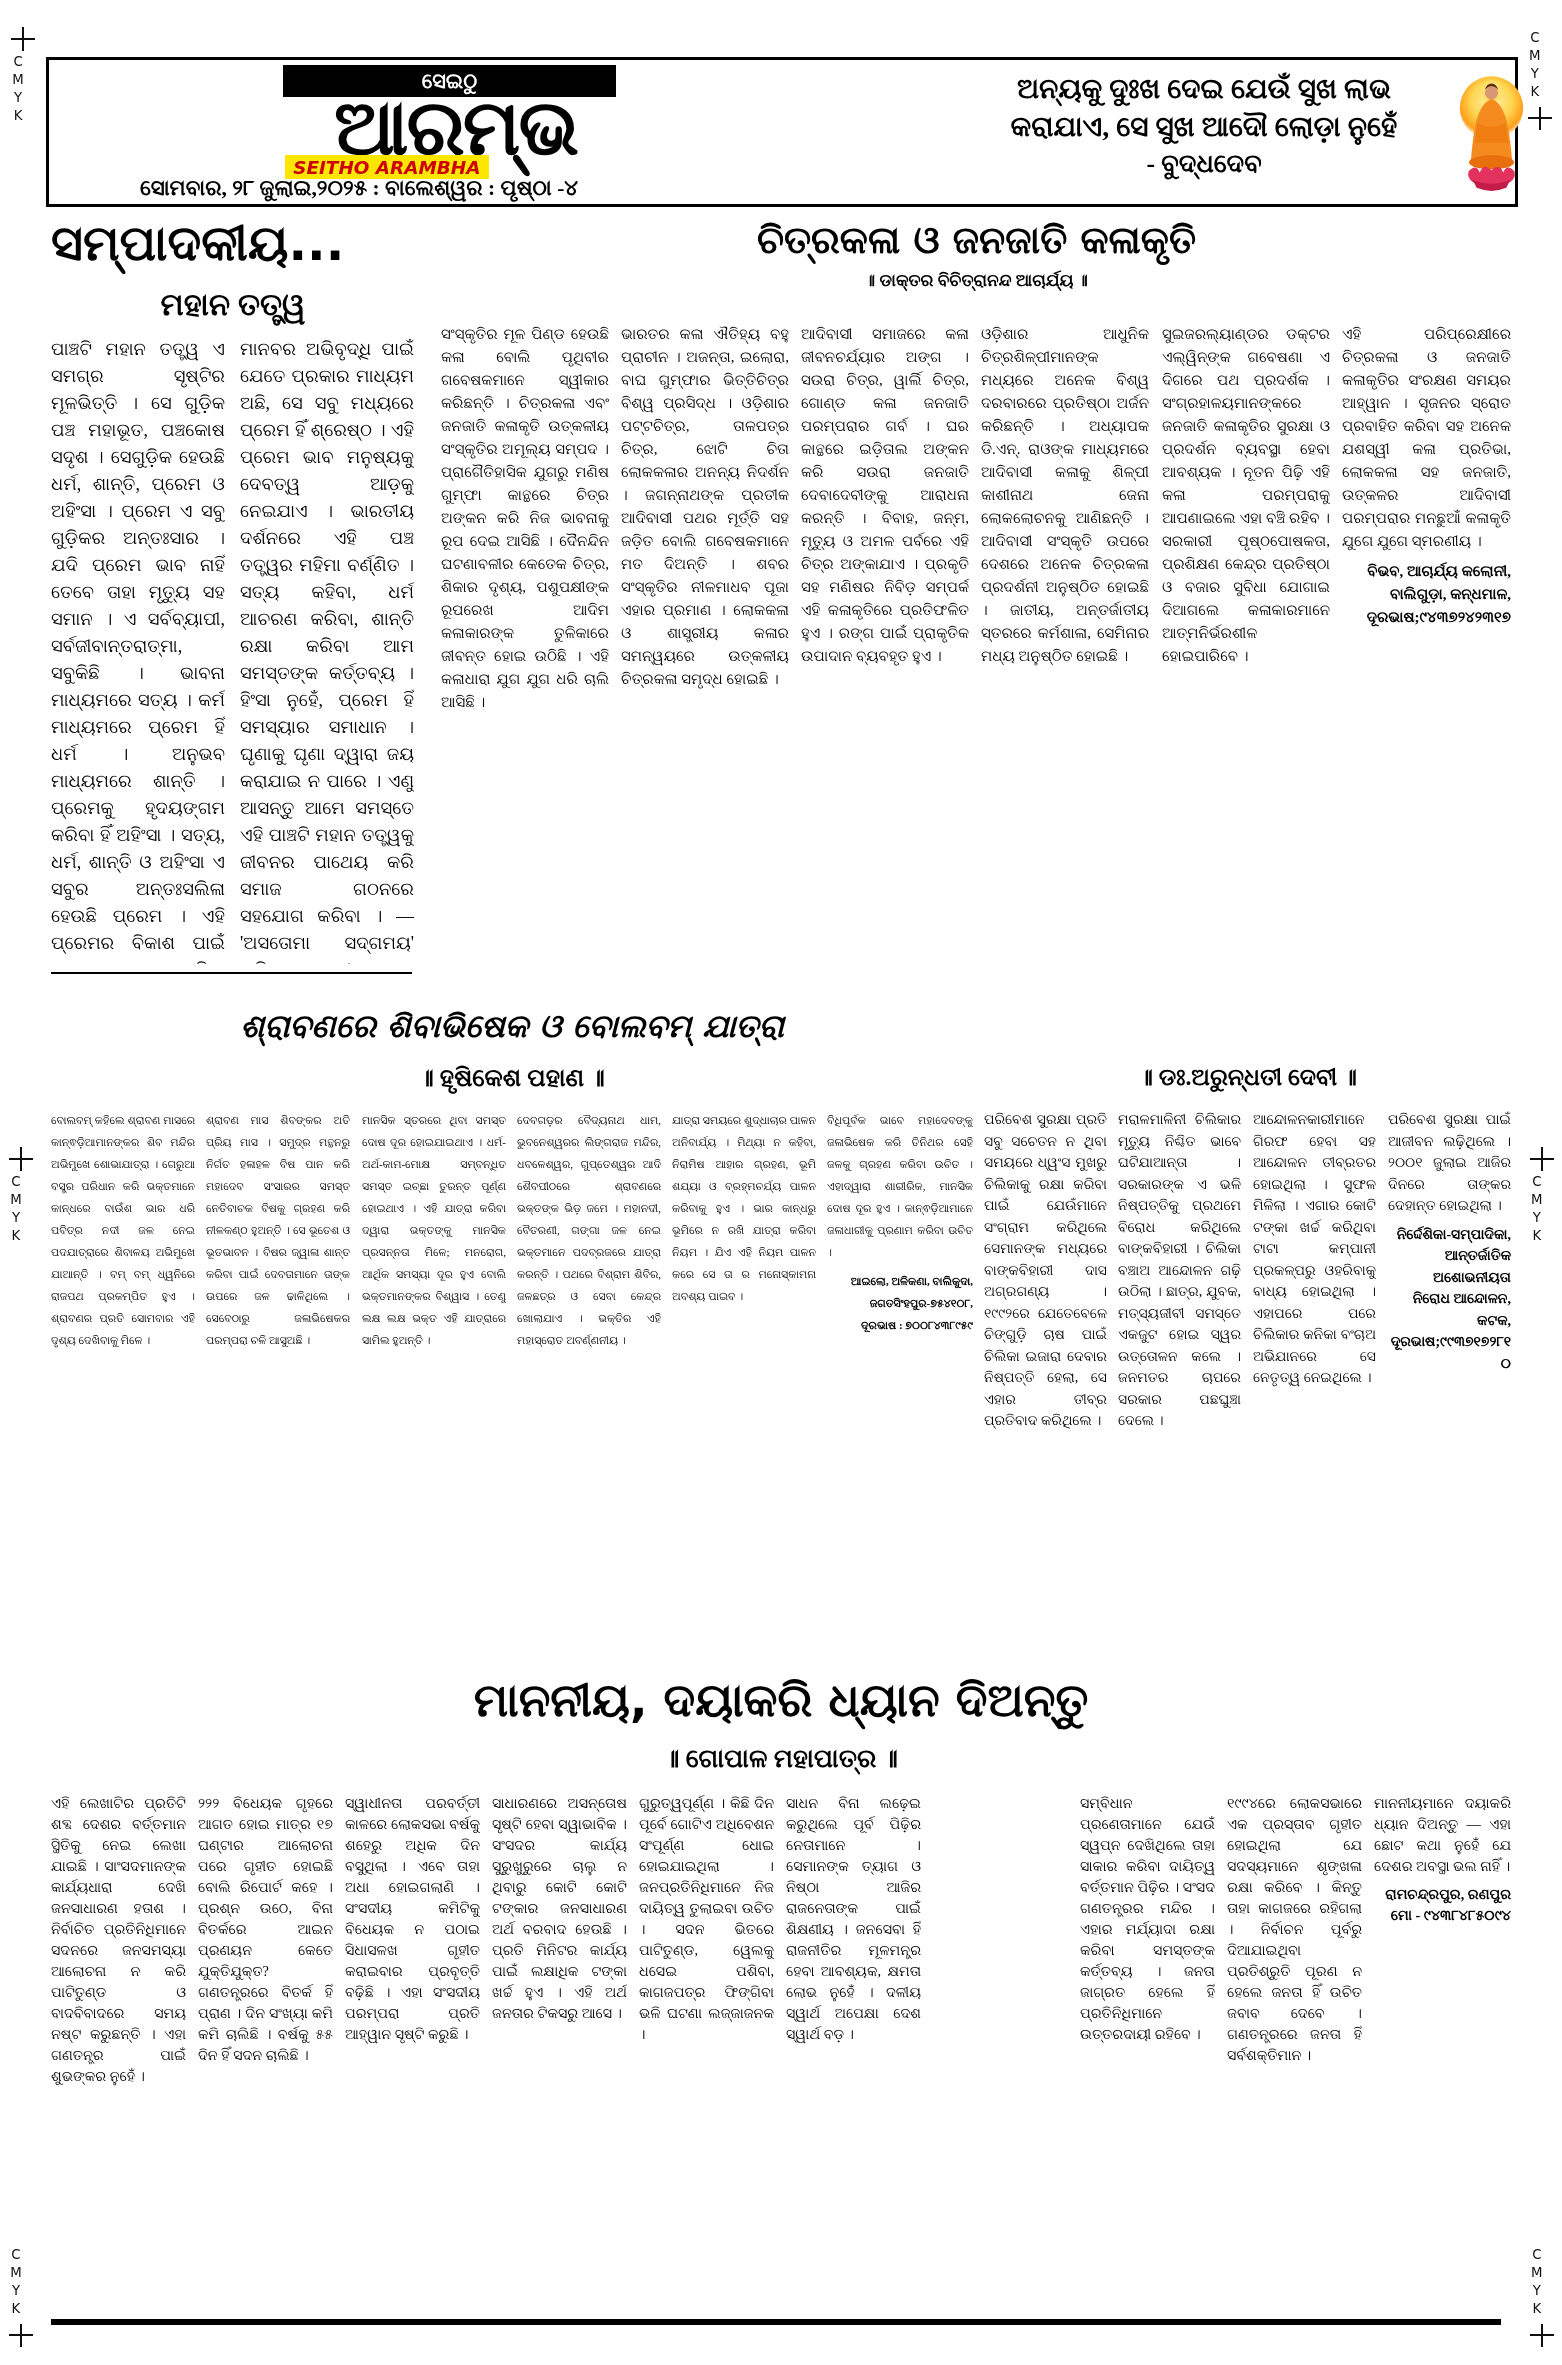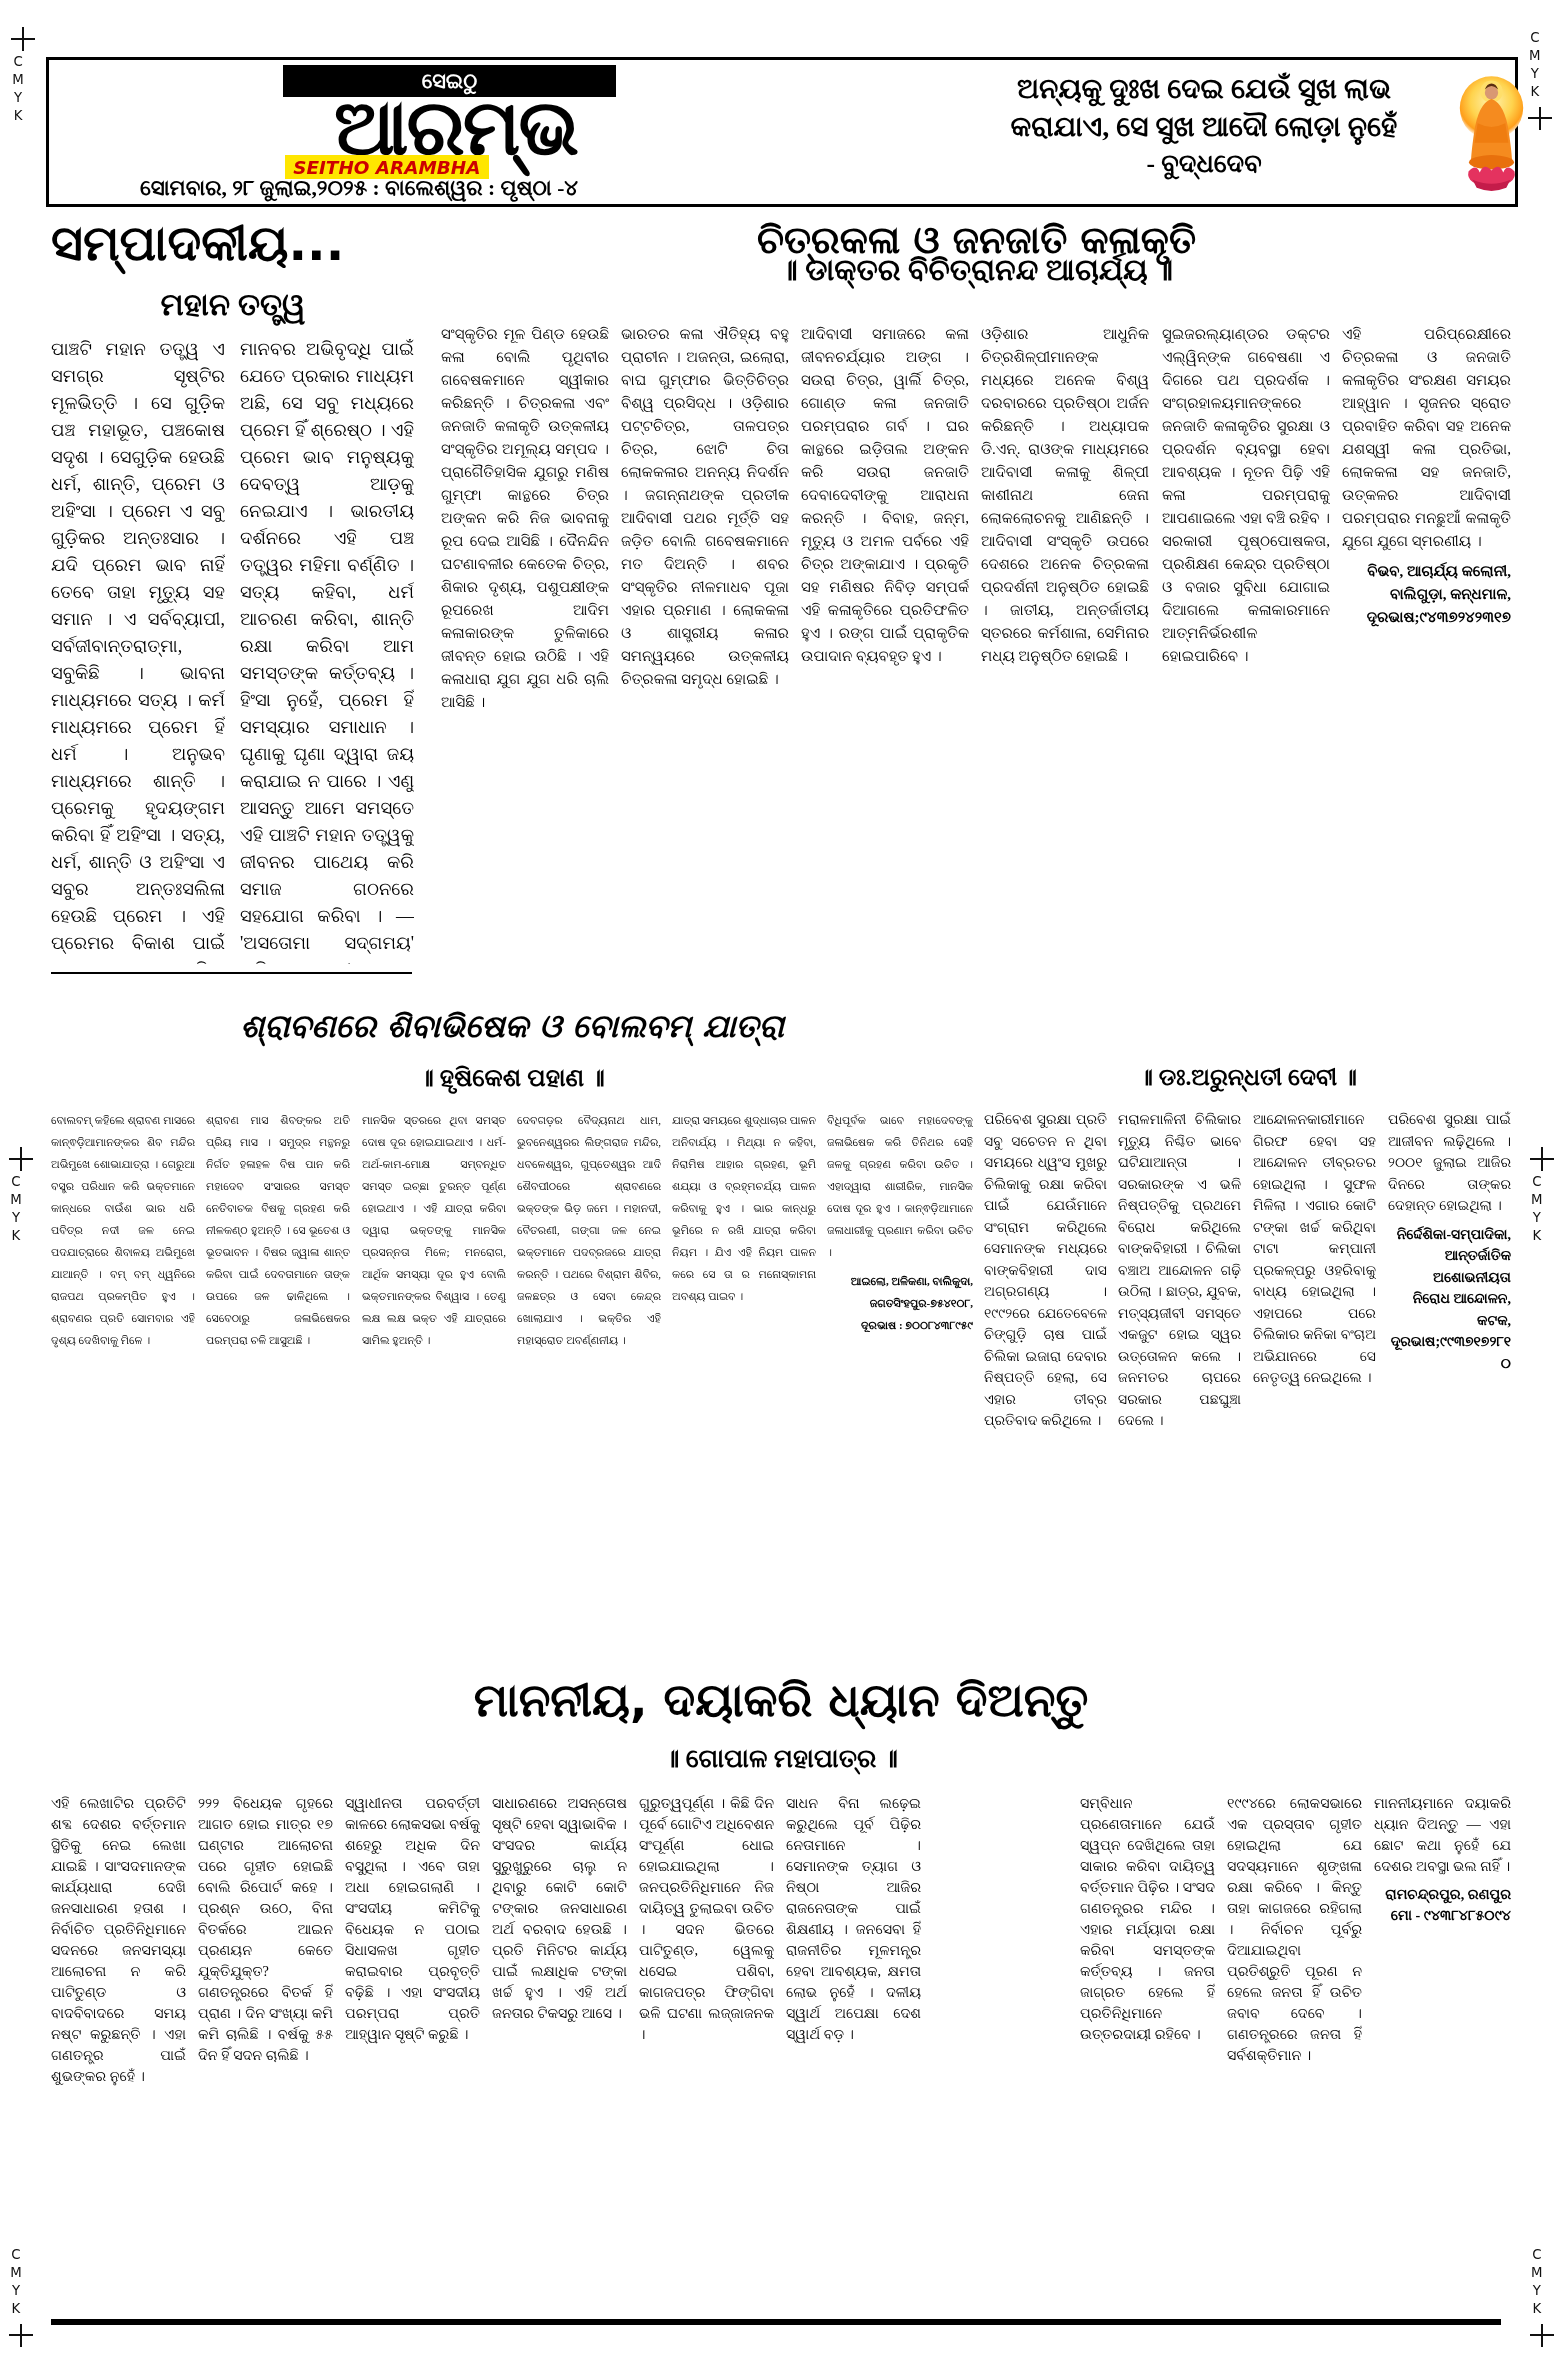--- a/index.html
+++ b/index.html
@@ -105,21 +105,21 @@
     </svg>
   </div>
 
   <div class="kicker" style="left:51px;top:215px;font-size:49px;">ସମ୍ପାଦକୀୟ...</div>
   <div class="headline" style="left:51px;top:287px;width:364px;font-size:31px;font-family:'Liberation Serif',serif;">ମହାନ ତତ୍ତ୍ୱ</div>
   <div class="col ed-col" style="left:51px;top:336px;width:174px;height:628px;">ପାଞ୍ଚଟି ମହାନ ତତ୍ତ୍ୱ ଏ ସମଗ୍ର ସୃଷ୍ଟିର ମୂଳଭିତ୍ତି । ସେ ଗୁଡ଼ିକ ପଞ୍ଚ ମହାଭୂତ, ପଞ୍ଚକୋଷ ସଦୃଶ । ସେଗୁଡ଼ିକ ହେଉଛି ଧର୍ମ, ଶାନ୍ତି, ପ୍ରେମ ଓ ଅହିଂସା । ପ୍ରେମ ଏ ସବୁ ଗୁଡ଼ିକର ଅନ୍ତଃସାର । ଯଦି ପ୍ରେମ ଭାବ ନାହିଁ ତେବେ ତାହା ମୃତ୍ୟୁ ସହ ସମାନ । ଏ ସର୍ବବ୍ୟାପୀ, ସର୍ବଜୀବାନ୍ତରାତ୍ମା, ସବୁକିଛି । ଭାବନା ମାଧ୍ୟମରେ ସତ୍ୟ । କର୍ମ ମାଧ୍ୟମରେ ପ୍ରେମ ହିଁ ଧର୍ମ । ଅନୁଭବ ମାଧ୍ୟମରେ ଶାନ୍ତି । ପ୍ରେମକୁ ହୃଦୟଙ୍ଗମ କରିବା ହିଁ ଅହିଂସା । ସତ୍ୟ, ଧର୍ମ, ଶାନ୍ତି ଓ ଅହିଂସା ଏ ସବୁର ଅନ୍ତଃସଲିଳା ହେଉଛି ପ୍ରେମ । ଏହି ପ୍ରେମର ବିକାଶ ପାଇଁ ଆମେ ଚେଷ୍ଟା କରିବା ଉଚିତ । ମଣିଷ ଭଲ ପାଇବାର ଭାବ ନେଇ ଜନ୍ମ ହୋଇଛି । ମାନବ ସେବା ହିଁ ମାଧବ ସେବା । ଏହି ମହାନ ତତ୍ତ୍ୱକୁ ଜୀବନରେ ଆଚରଣ କଲେ ସମାଜରେ ଶାନ୍ତି ଓ ମୈତ୍ରୀ ପ୍ରତିଷ୍ଠିତ ହେବ ।</div>
   <div class="col ed-col" style="left:240px;top:336px;width:174px;height:628px;">ମାନବର ଅଭିବୃଦ୍ଧି ପାଇଁ ଯେତେ ପ୍ରକାର ମାଧ୍ୟମ ଅଛି, ସେ ସବୁ ମଧ୍ୟରେ ପ୍ରେମ ହିଁ ଶ୍ରେଷ୍ଠ । ଏହି ପ୍ରେମ ଭାବ ମନୁଷ୍ୟକୁ ଦେବତ୍ୱ ଆଡ଼କୁ ନେଇଯାଏ । ଭାରତୀୟ ଦର୍ଶନରେ ଏହି ପଞ୍ଚ ତତ୍ତ୍ୱର ମହିମା ବର୍ଣ୍ଣିତ । ସତ୍ୟ କହିବା, ଧର୍ମ ଆଚରଣ କରିବା, ଶାନ୍ତି ରକ୍ଷା କରିବା ଆମ ସମସ୍ତଙ୍କ କର୍ତ୍ତବ୍ୟ । ହିଂସା ନୁହେଁ, ପ୍ରେମ ହିଁ ସମସ୍ୟାର ସମାଧାନ । ଘୃଣାକୁ ଘୃଣା ଦ୍ୱାରା ଜୟ କରାଯାଇ ନ ପାରେ । ଏଣୁ ଆସନ୍ତୁ ଆମେ ସମସ୍ତେ ଏହି ପାଞ୍ଚଟି ମହାନ ତତ୍ତ୍ୱକୁ ଜୀବନର ପାଥେୟ କରି ସମାଜ ଗଠନରେ ସହଯୋଗ କରିବା । — 'ଅସତୋମା ସଦ୍‌ଗମୟ' ଭଳି ମହାନ ବାଣୀ ସବୁ ଯୁଗ ପାଇଁ ବେଦ ବାକ୍ୟ ।</div>
   <div class="rule" style="left:51px;top:972px;width:361px;height:2px;"></div>
 
   <div class="headline" style="left:441px;top:218px;width:1071px;font-size:38px;">ଚିତ୍ରକଳା ଓ ଜନଜାତି କଳାକୃତି</div>
-  <div class="byline" style="left:441px;top:253px;width:1071px;font-size:30px;">॥ ଡାକ୍ତର ବିଚିତ୍ରାନନ୍ଦ ଆଚାର୍ଯ୍ୟ ॥</div>
+  <div class="byline" style="left:441px;top:271px;width:1071px;font-size:17px;">॥ ଡାକ୍ତର ବିଚିତ୍ରାନନ୍ଦ ଆଚାର୍ଯ୍ୟ ॥</div>
   <div class="col ch-col" style="left:441px;top:323px;width:168px;height:666px;">ସଂସ୍କୃତିର ମୂଳ ପିଣ୍ଡ ହେଉଛି କଳା ବୋଲି ପୃଥିବୀର ଗବେଷକମାନେ ସ୍ୱୀକାର କରିଛନ୍ତି । ଚିତ୍ରକଳା ଏବଂ ଜନଜାତି କଳାକୃତି ଉତ୍କଳୀୟ ସଂସ୍କୃତିର ଅମୂଲ୍ୟ ସମ୍ପଦ । ପ୍ରାଗୈତିହାସିକ ଯୁଗରୁ ମଣିଷ ଗୁମ୍ଫା କାନ୍ଥରେ ଚିତ୍ର ଅଙ୍କନ କରି ନିଜ ଭାବନାକୁ ରୂପ ଦେଇ ଆସିଛି । ଦୈନନ୍ଦିନ ଘଟଣାବଳୀର କେତେକ ଚିତ୍ର, ଶିକାର ଦୃଶ୍ୟ, ପଶୁପକ୍ଷୀଙ୍କ ରୂପରେଖ ଆଦିମ କଳାକାରଙ୍କ ତୁଳିକାରେ ଜୀବନ୍ତ ହୋଇ ଉଠିଛି । ଏହି କଳାଧାରା ଯୁଗ ଯୁଗ ଧରି ଚାଲି ଆସିଛି ।</div>
   <div class="col ch-col" style="left:621px;top:323px;width:168px;height:666px;">ଭାରତର କଳା ଐତିହ୍ୟ ବହୁ ପ୍ରାଚୀନ । ଅଜନ୍ତା, ଇଲୋରା, ବାଘ ଗୁମ୍ଫାର ଭିତ୍ତିଚିତ୍ର ବିଶ୍ୱ ପ୍ରସିଦ୍ଧ । ଓଡ଼ିଶାର ପଟ୍ଟଚିତ୍ର, ତାଳପତ୍ର ଚିତ୍ର, ଝୋଟି ଚିତା ଲୋକକଳାର ଅନନ୍ୟ ନିଦର୍ଶନ । ଜଗନ୍ନାଥଙ୍କ ପ୍ରତୀକ ଆଦିବାସୀ ପଥର ମୂର୍ତ୍ତି ସହ ଜଡ଼ିତ ବୋଲି ଗବେଷକମାନେ ମତ ଦିଅନ୍ତି । ଶବର ସଂସ୍କୃତିର ନୀଳମାଧବ ପୂଜା ଏହାର ପ୍ରମାଣ । ଲୋକକଳା ଓ ଶାସ୍ତ୍ରୀୟ କଳାର ସମନ୍ୱୟରେ ଉତ୍କଳୀୟ ଚିତ୍ରକଳା ସମୃଦ୍ଧ ହୋଇଛି ।</div>
   <div class="col ch-col" style="left:801px;top:323px;width:168px;height:666px;">ଆଦିବାସୀ ସମାଜରେ କଳା ଜୀବନଚର୍ଯ୍ୟାର ଅଙ୍ଗ । ସଉରା ଚିତ୍ର, ୱାର୍ଲି ଚିତ୍ର, ଗୋଣ୍ଡ କଳା ଜନଜାତି ପରମ୍ପରାର ଗର୍ବ । ଘର କାନ୍ଥରେ ଇଡ଼ିତାଲ ଅଙ୍କନ କରି ସଉରା ଜନଜାତି ଦେବାଦେବୀଙ୍କୁ ଆରାଧନା କରନ୍ତି । ବିବାହ, ଜନ୍ମ, ମୃତ୍ୟୁ ଓ ଅମଳ ପର୍ବରେ ଏହି ଚିତ୍ର ଅଙ୍କାଯାଏ । ପ୍ରକୃତି ସହ ମଣିଷର ନିବିଡ଼ ସମ୍ପର୍କ ଏହି କଳାକୃତିରେ ପ୍ରତିଫଳିତ ହୁଏ । ରଙ୍ଗ ପାଇଁ ପ୍ରାକୃତିକ ଉପାଦାନ ବ୍ୟବହୃତ ହୁଏ ।</div>
   <div class="col ch-col" style="left:981px;top:323px;width:168px;height:666px;">ଓଡ଼ିଶାର ଆଧୁନିକ ଚିତ୍ରଶିଳ୍ପୀମାନଙ୍କ ମଧ୍ୟରେ ଅନେକ ବିଶ୍ୱ ଦରବାରରେ ପ୍ରତିଷ୍ଠା ଅର୍ଜନ କରିଛନ୍ତି । ଅଧ୍ୟାପକ ଡି.ଏନ୍. ରାଓଙ୍କ ମାଧ୍ୟମରେ ଆଦିବାସୀ କଳାକୁ ଶିଳ୍ପୀ କାଶୀନାଥ ଜେନା ଲୋକଲୋଚନକୁ ଆଣିଛନ୍ତି । ଆଦିବାସୀ ସଂସ୍କୃତି ଉପରେ ଦେଶରେ ଅନେକ ଚିତ୍ରକଳା ପ୍ରଦର୍ଶନୀ ଅନୁଷ୍ଠିତ ହୋଇଛି । ଜାତୀୟ, ଅନ୍ତର୍ଜାତୀୟ ସ୍ତରରେ କର୍ମଶାଳା, ସେମିନାର ମଧ୍ୟ ଅନୁଷ୍ଠିତ ହୋଇଛି ।</div>
   <div class="col ch-col" style="left:1162px;top:323px;width:168px;height:666px;">ସୁଇଜରଲ୍ୟାଣ୍ଡର ଡକ୍ଟର ଏଲ୍ୱିନ୍‌ଙ୍କ ଗବେଷଣା ଏ ଦିଗରେ ପଥ ପ୍ରଦର୍ଶକ । ସଂଗ୍ରହାଳୟମାନଙ୍କରେ ଜନଜାତି କଳାକୃତିର ସୁରକ୍ଷା ଓ ପ୍ରଦର୍ଶନ ବ୍ୟବସ୍ଥା ହେବା ଆବଶ୍ୟକ । ନୂତନ ପିଢ଼ି ଏହି କଳା ପରମ୍ପରାକୁ ଆପଣାଇଲେ ଏହା ବଞ୍ଚି ରହିବ । ସରକାରୀ ପୃଷ୍ଠପୋଷକତା, ପ୍ରଶିକ୍ଷଣ କେନ୍ଦ୍ର ପ୍ରତିଷ୍ଠା ଓ ବଜାର ସୁବିଧା ଯୋଗାଇ ଦିଆଗଲେ କଳାକାରମାନେ ଆତ୍ମନିର୍ଭରଶୀଳ ହୋଇପାରିବେ ।</div>
   <div class="col ch-col" style="left:1342px;top:323px;width:169px;height:666px;">
     <span>ଏହି ପରିପ୍ରେକ୍ଷୀରେ ଚିତ୍ରକଳା ଓ ଜନଜାତି କଳାକୃତିର ସଂରକ୍ଷଣ ସମୟର ଆହ୍ୱାନ । ସୃଜନର ସ୍ରୋତ ପ୍ରବାହିତ କରିବା ସହ ଅନେକ ଯଶସ୍ୱୀ କଳା ପ୍ରତିଭା, ଲୋକକଳା ସହ ଜନଜାତି, ଉତ୍କଳର ଆଦିବାସୀ ପରମ୍ପରାର ମନଛୁଆଁ କଳାକୃତି ଯୁଗେ ଯୁଗେ ସ୍ମରଣୀୟ ।</span>
     <div class="sig">
       <div>ବିଭବ, ଆଚାର୍ଯ୍ୟ କଲୋନୀ,</div>
       <div>ବାଲିଗୁଡ଼ା, କନ୍ଧମାଳ,</div>

